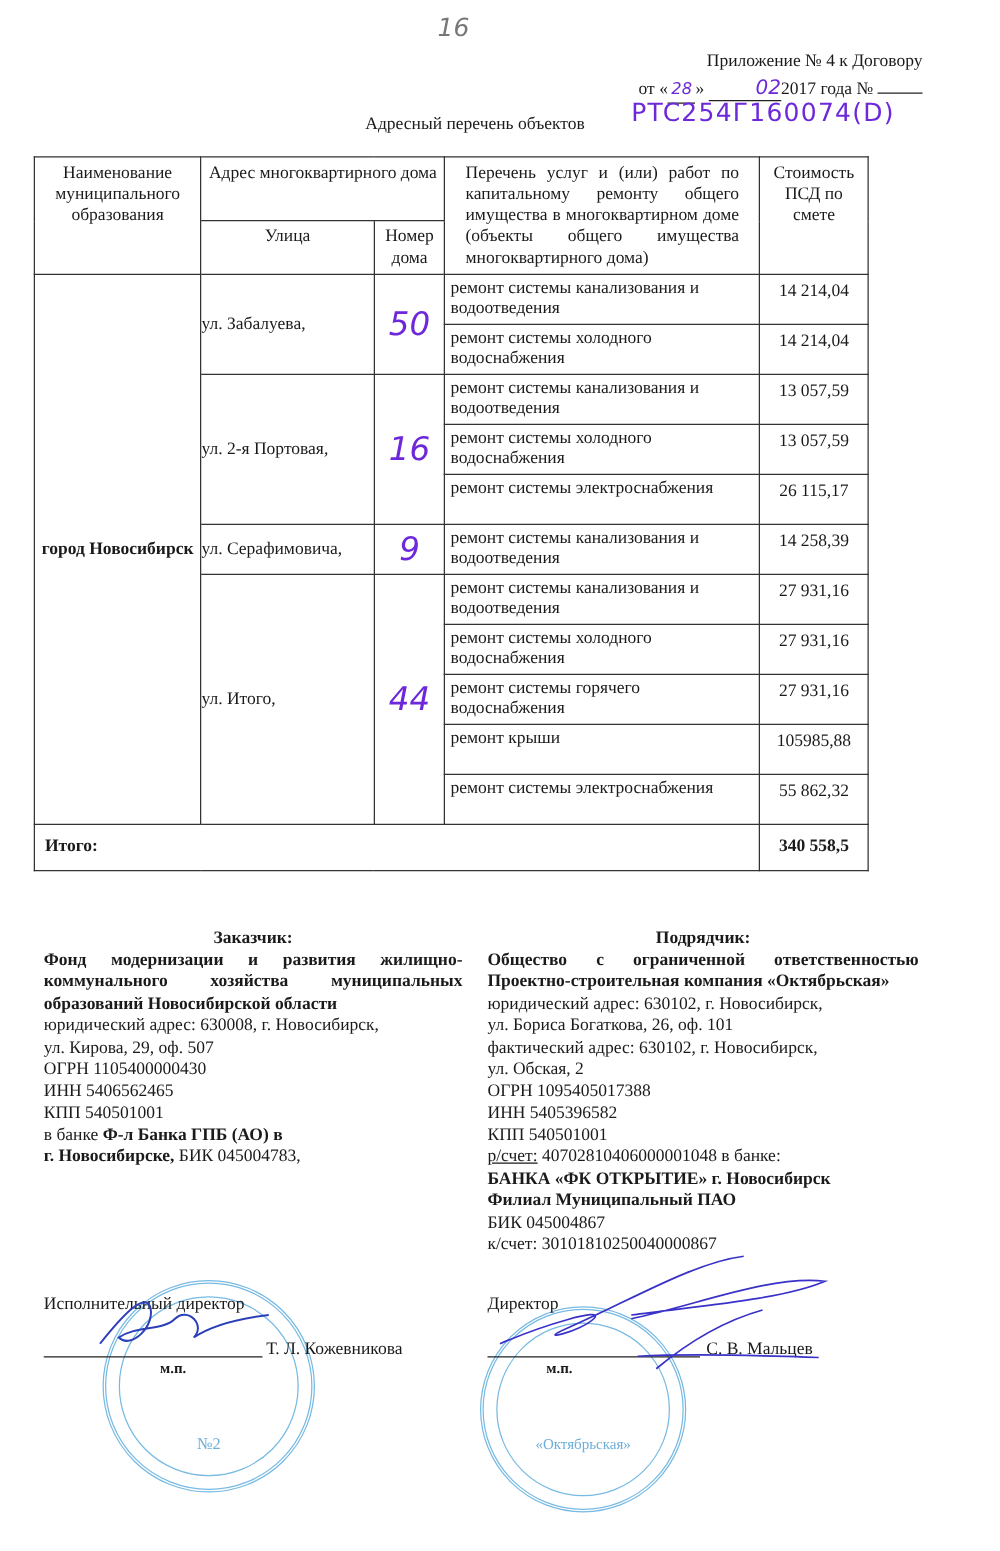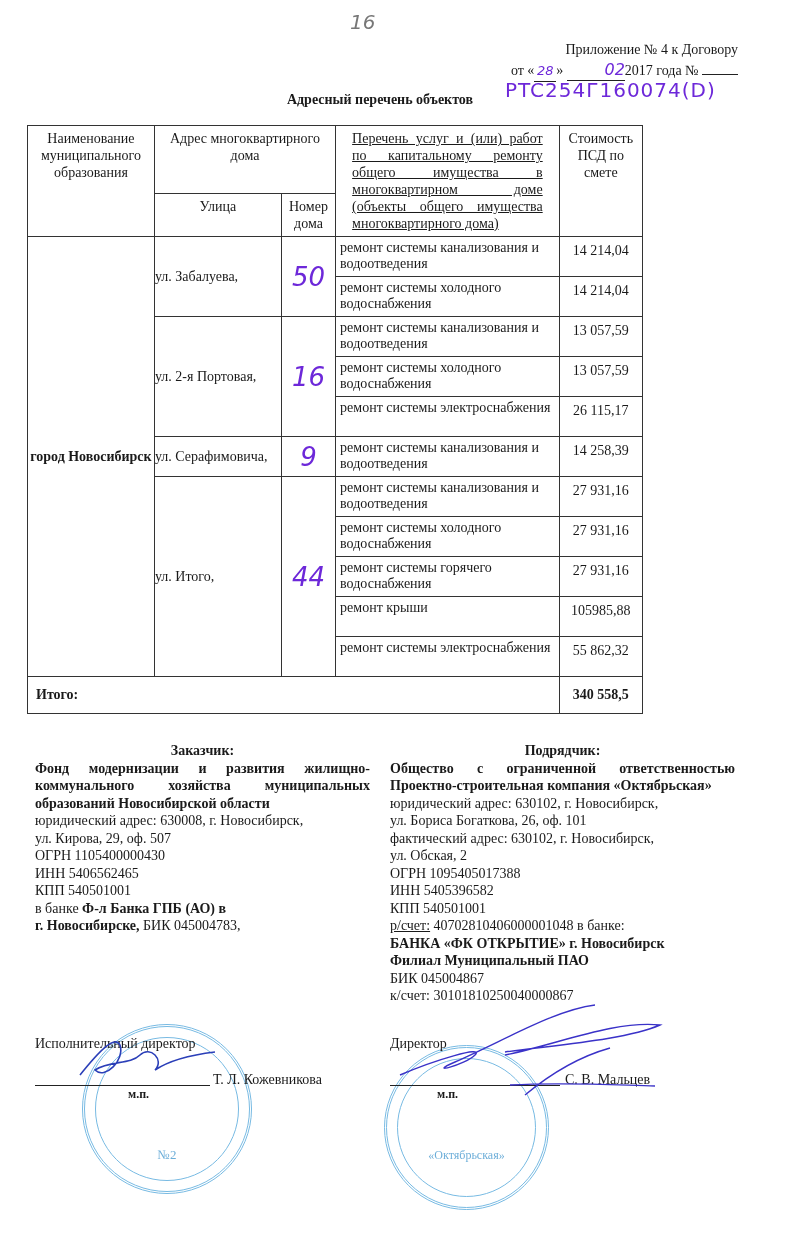--- a/index.html
+++ b/index.html
@@ -11,26 +11,26 @@
   .page-number { position: absolute; left: 350px; top: 10px; font-size: 20px; color: #777; }
 
   .appendix { position: absolute; right: 62px; top: 40px; text-align: right; line-height: 20px; font-size: 14px; }
   .appendix .line2 { position: relative; }
   .u { display: inline-block; border-bottom: 1px solid #222; text-align: center; }
   .hw-day { width: 22px; font-size: 13px; }
   .hw-month { width: 58px; font-size: 16px; text-align: right; }
   .num-blank { width: 36px; height: 14px; }
   .contract-code { position: absolute; left: 505px; top: 78px; font-size: 20px; letter-spacing: 1px; font-style: normal; }
 
-  .doc-title { position: absolute; left: 0; width: 760px; top: 92px; text-align: center; font-weight: bold; font-size: 14px; }
-
-  table.objects { position: absolute; left: 27px; top: 125px; width: 616px; border-collapse: collapse; font-size: 14px; }
+  .doc-title { position: absolute; left: 0; width: 760px; top: 92px; text-align: center; font-weight: normal; font-size: 14px; }
+
+  table.objects { position: absolute; left: 27px; top: 125px; width: 668px; border-collapse: collapse; font-size: 14px; }
   table.objects td, table.objects th { border: 1.5px solid #333; vertical-align: top; font-weight: normal; }
   .th-center { text-align: center; padding: 4px 4px; line-height: 17px; }
-  .th-justify { text-align: justify; text-align-last: left; padding: 4px 16px; line-height: 17px; text-decoration: underline; }
+  .th-justify { text-align: justify; text-align-last: left; padding: 4px 16px; line-height: 17px; }
   .cell-city { text-align: center; vertical-align: middle !important; font-weight: bold !important; }
   .cell-street { vertical-align: middle !important; }
   .cell-house { text-align: center; vertical-align: middle !important; font-size: 26px; }
   .cell-work { padding: 3px 4px; line-height: 16px; height: 40px; }
   .cell-cost { text-align: center; padding: 6px 4px; }
   .total-label { font-weight: bold !important; padding: 10px 8px; }
   .total-value { font-weight: bold !important; text-align: center; padding: 10px 4px; }
 
   .party { position: absolute; top: 742px; font-size: 14px; line-height: 17.5px; }
   .party.customer { left: 35px; width: 335px; }

